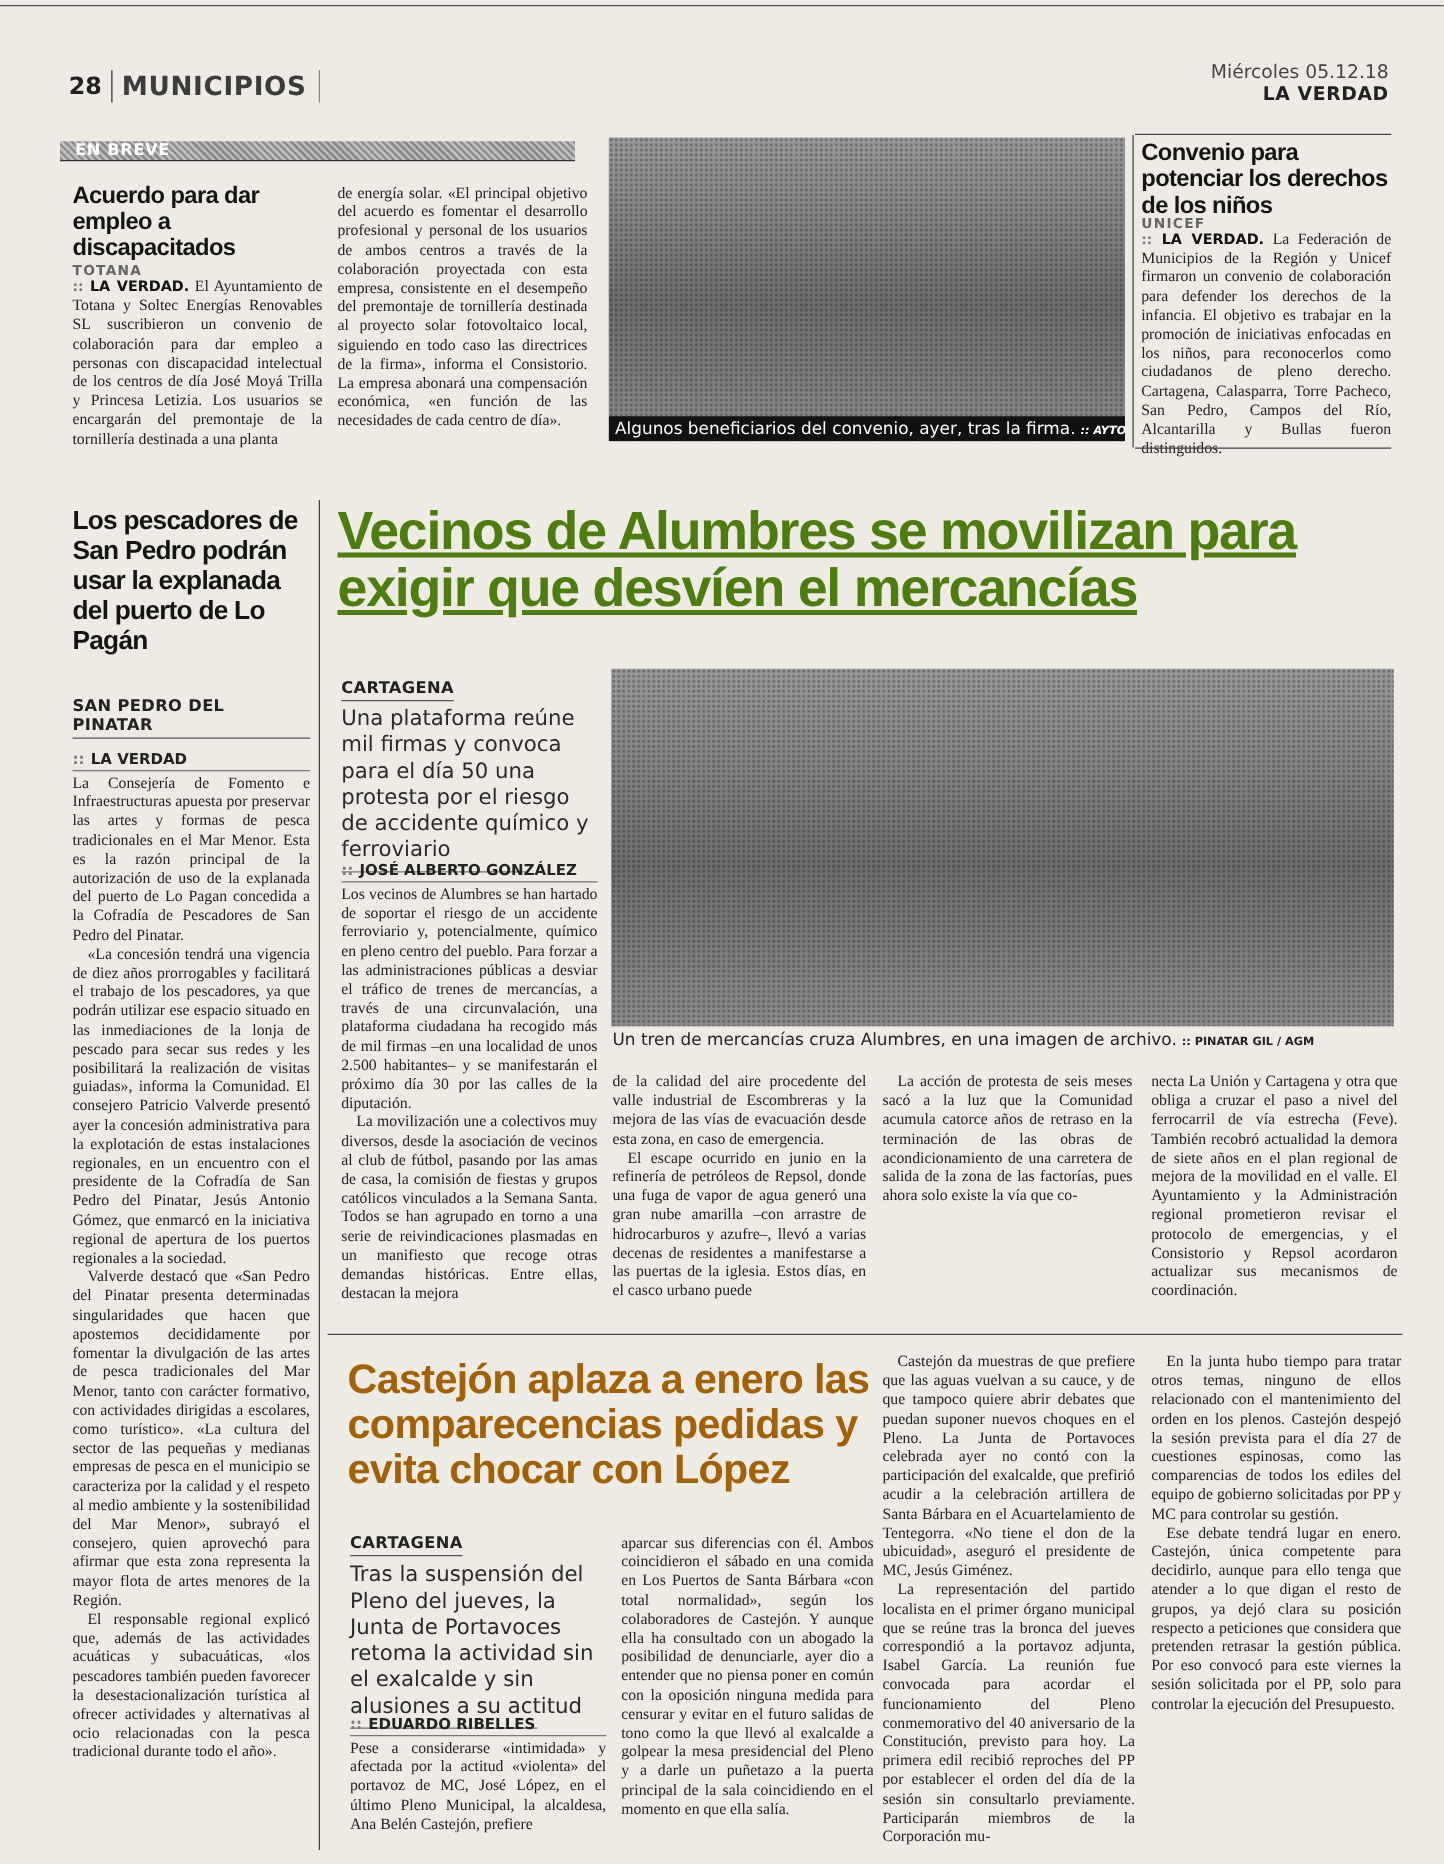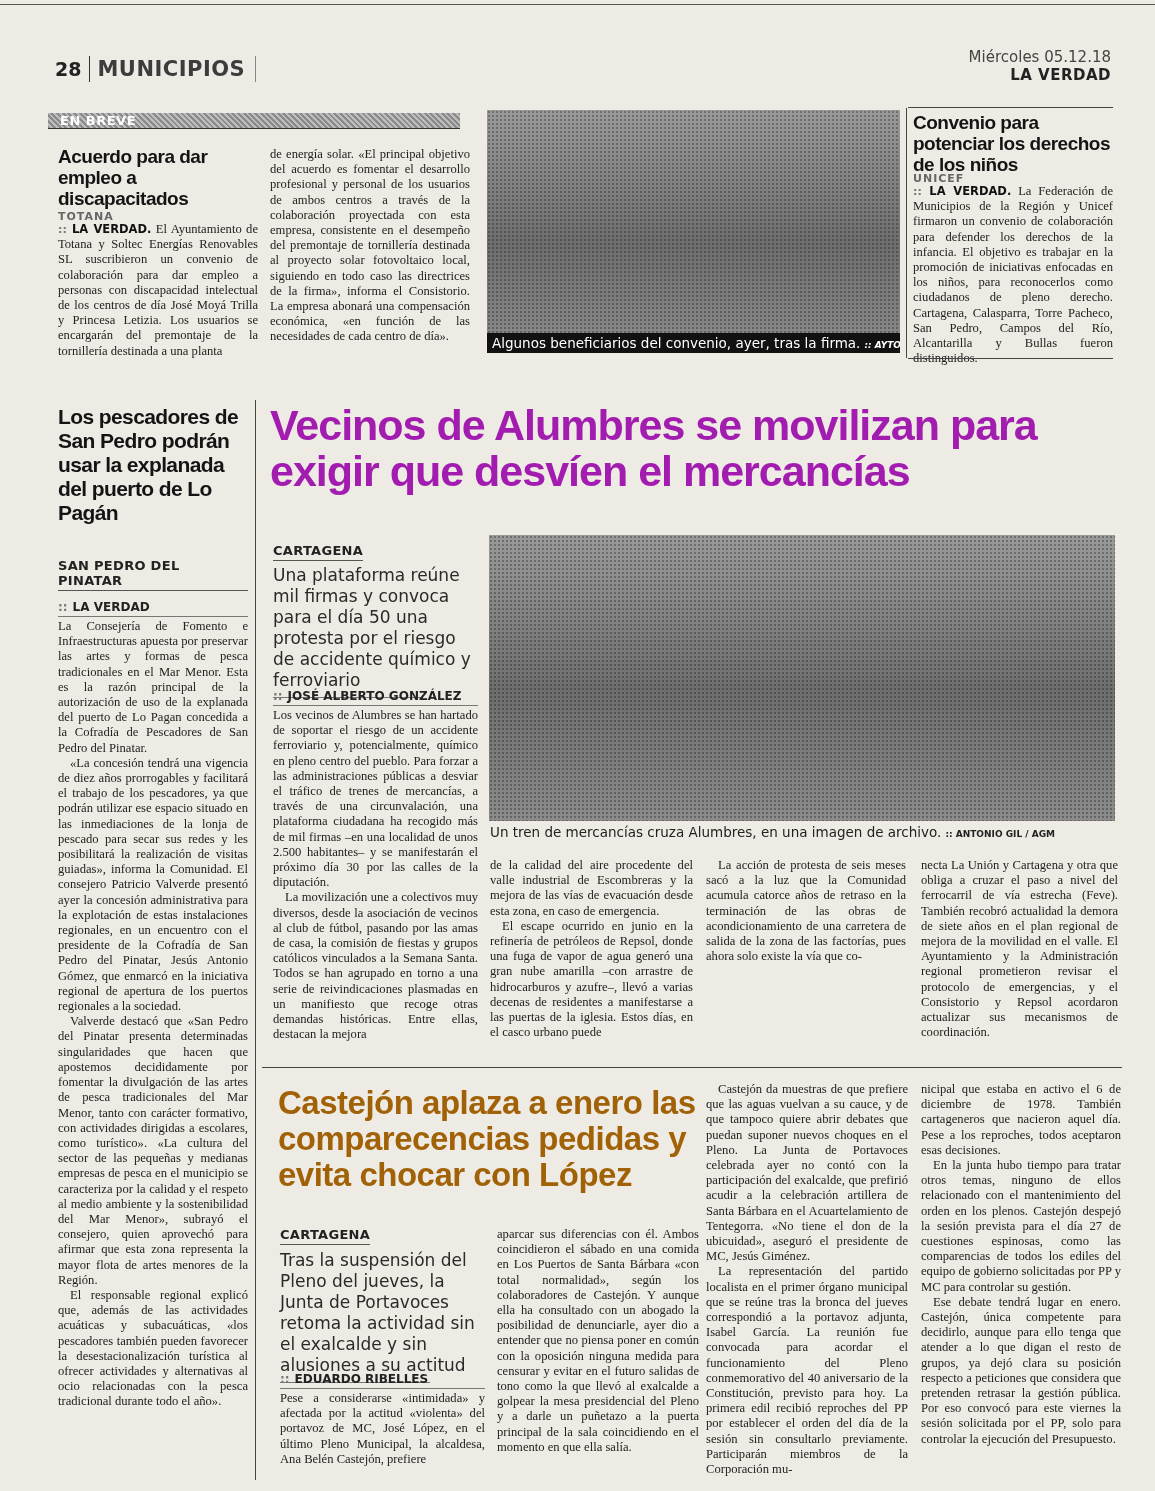--- a/index.html
+++ b/index.html
@@ -28,21 +28,21 @@
   .breve-band {
     left: 48px; top: 113px; width: 412px; height: 16px;
     background: repeating-linear-gradient(45deg, #8a8a8a 0 2px, #bdbdbd 2px 4px);
     border-bottom: 1px solid #333;
   }
   .breve-label { left: 60px; top: 113px; font: 700 13px "DejaVu Sans", sans-serif; color: #fff; letter-spacing: 0.5px; }
 
   
   .h-brief { font: 700 19px "Liberation Sans", sans-serif; line-height: 21px; letter-spacing: -0.5px; color: #141414; }
   .h-side { font: 700 21px "Liberation Sans", sans-serif; line-height: 24px; letter-spacing: -0.6px; color: #141414; }
-  .h-main { font: 700 43px "Liberation Sans", sans-serif; line-height: 46px; letter-spacing: -1px; color: #a21caf; }
+  .h-main { font: 700 43px "Liberation Sans", sans-serif; line-height: 46px; letter-spacing: -1px; color: #4d7c0f; text-decoration: underline; }
   .h-second { font: 700 33px "Liberation Sans", sans-serif; line-height: 36px; letter-spacing: -0.5px; color: #a16207; }
   .loc { font: 700 11px "DejaVu Sans", sans-serif; color: #666; letter-spacing: 1px; }
   .loc-dark { font: 700 13px "DejaVu Sans", sans-serif; color: #222; letter-spacing: 0.3px; }
   .loc-under { border-bottom: 1px solid #555; padding-bottom: 2px; display: inline-block; }
   .byline { font: 700 12px "DejaVu Sans", sans-serif; color: #222; border-bottom: 1px solid #777; padding-bottom: 2px; }
   .byline .dots { color: #777; margin-right: 5px; }
   .deck { font: 400 17px "DejaVu Sans", sans-serif; line-height: 21px; color: #2a2a2a; }
   .deck-rule { width: 150px; height: 1px; background: #777; margin-top: 6px; }
 
   .body-text {
@@ -144,21 +144,21 @@
 <div class="abs byline" style="left:273px; top:689px; width:205px;">
   <span class="dots">::</span><span>JOSÉ ALBERTO GONZÁLEZ</span>
 </div>
 <div class="abs body-text" style="left:273px; top:708px; width:205px;">
   <p class="first">Los vecinos de Alumbres se han hartado de soportar el riesgo de un accidente ferroviario y, potencialmente, químico en pleno centro del pueblo. Para forzar a las administraciones públicas a desviar el tráfico de trenes de mercancías, a través de una circunvalación, una plataforma ciudadana ha recogido más de mil firmas –en una localidad de unos 2.500 habitantes– y se manifestarán el próximo día 30 por las calles de la diputación.</p>
   <p>La movilización une a colectivos muy diversos, desde la asociación de vecinos al club de fútbol, pasando por las amas de casa, la comisión de fiestas y grupos católicos vinculados a la Semana Santa. Todos se han agrupado en torno a una serie de reivindicaciones plasmadas en un manifiesto que recoge otras demandas históricas. Entre ellas, destacan la mejora</p>
 </div>
 
 <div class="abs photo" style="left:489px; top:535px; width:626px; height:286px;"></div>
 <div class="abs caption-plain" style="left:490px; top:824px;">
-  <span>Un tren de mercancías cruza Alumbres, en una imagen de archivo.</span><span class="credit">:: ANTONIO GIL / AGM</span>
+  <span>Un tren de mercancías cruza Alumbres, en una imagen de archivo.</span><span class="credit">:: PINATAR GIL / AGM</span>
 </div>
 
 <div class="abs body-text" style="left:490px; top:858px; width:203px;">
   <p class="first">de la calidad del aire procedente del valle industrial de Escombreras y la mejora de las vías de evacuación desde esta zona, en caso de emergencia.</p>
   <p>El escape ocurrido en junio en la refinería de petróleos de Repsol, donde una fuga de vapor de agua generó una gran nube amarilla –con arrastre de hidrocarburos y azufre–, llevó a varias decenas de residentes a manifestarse a las puertas de la iglesia. Estos días, en el casco urbano puede</p>
 </div>
 <div class="abs body-text" style="left:706px; top:858px; width:200px;">
   <p>La acción de protesta de seis meses sacó a la luz que la Comunidad acumula catorce años de retraso en la terminación de las obras de acondicionamiento de una carretera de salida de la zona de las factorías, pues ahora solo existe la vía que co-</p>
 </div>
 <div class="abs body-text" style="left:921px; top:858px; width:197px;">
@@ -182,16 +182,15 @@
   <p class="first">Pese a considerarse «intimidada» y afectada por la actitud «violenta» del portavoz de MC, José López, en el último Pleno Municipal, la alcaldesa, Ana Belén Castejón, prefiere</p>
 </div>
 <div class="abs body-text" style="left:497px; top:1227px; width:202px;">
   <p class="first">aparcar sus diferencias con él. Ambos coincidieron el sábado en una comida en Los Puertos de Santa Bárbara «con total normalidad», según los colaboradores de Castejón. Y aunque ella ha consultado con un abogado la posibilidad de denunciarle, ayer dio a entender que no piensa poner en común con la oposición ninguna medida para censurar y evitar en el futuro salidas de tono como la que llevó al exalcalde a golpear la mesa presidencial del Pleno y a darle un puñetazo a la puerta principal de la sala coincidiendo en el momento en que ella salía.</p>
 </div>
 <div class="abs body-text" style="left:706px; top:1082px; width:202px;">
   <p>Castejón da muestras de que prefiere que las aguas vuelvan a su cauce, y de que tampoco quiere abrir debates que puedan suponer nuevos choques en el Pleno. La Junta de Portavoces celebrada ayer no contó con la participación del exalcalde, que prefirió acudir a la celebración artillera de Santa Bárbara en el Acuartelamiento de Tentegorra. «No tiene el don de la ubicuidad», aseguró el presidente de MC, Jesús Giménez.</p>
   <p>La representación del partido localista en el primer órgano municipal que se reúne tras la bronca del jueves correspondió a la portavoz adjunta, Isabel García. La reunión fue convocada para acordar el funcionamiento del Pleno conmemorativo del 40 aniversario de la Constitución, previsto para hoy. La primera edil recibió reproches del PP por establecer el orden del día de la sesión sin consultarlo previamente. Participarán miembros de la Corporación mu-</p>
 </div>
 <div class="abs body-text" style="left:921px; top:1082px; width:200px;">
-  <p class="first">nicipal que estaba en activo el 6 de diciembre de 1978. También cartageneros que nacieron aquel día. Pese a los reproches, todos aceptaron esas decisiones.</p>
   <p>En la junta hubo tiempo para tratar otros temas, ninguno de ellos relacionado con el mantenimiento del orden en los plenos. Castejón despejó la sesión prevista para el día 27 de cuestiones espinosas, como las comparencias de todos los ediles del equipo de gobierno solicitadas por PP y MC para controlar su gestión.</p>
   <p>Ese debate tendrá lugar en enero. Castejón, única competente para decidirlo, aunque para ello tenga que atender a lo que digan el resto de grupos, ya dejó clara su posición respecto a peticiones que considera que pretenden retrasar la gestión pública. Por eso convocó para este viernes la sesión solicitada por el PP, solo para controlar la ejecución del Presupuesto.</p>
 </div>
 
 </body></html>

